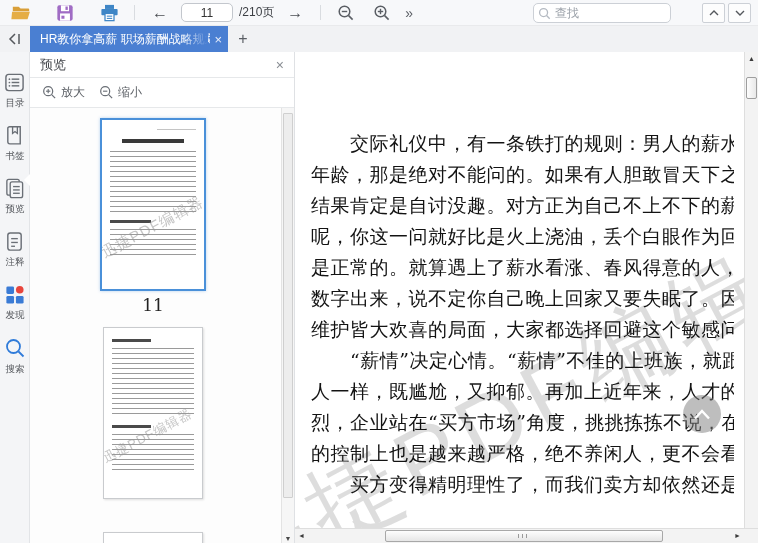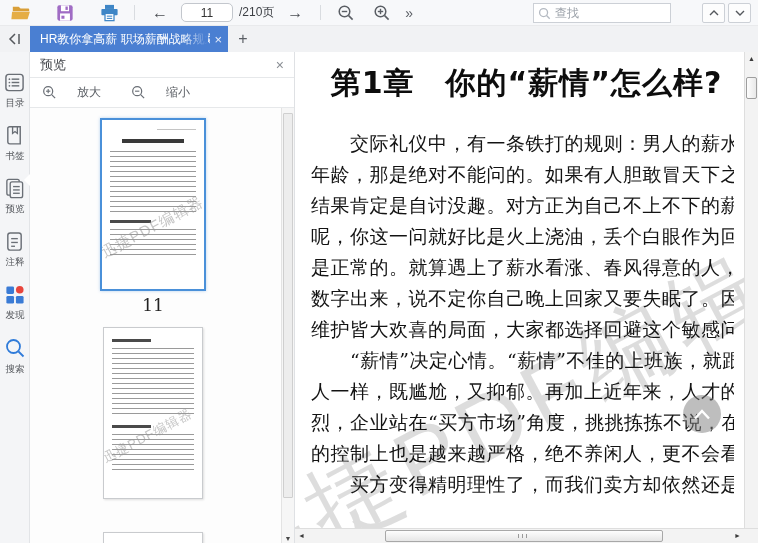--- a/index.html
+++ b/index.html
@@ -11,21 +11,21 @@
   .toolbar { height:26px; flex:0 0 26px; display:flex; align-items:center; background:#f7f8fa;
     border-bottom:1px solid #e9eaec; padding:0 6px; position:relative; }
   .tbtn { display:flex; align-items:center; justify-content:center; width:30px; height:24px; cursor:pointer; }
   .sep { width:1px; height:15px; background:#d9dce0; margin:0 10px; }
   .navarrow { font-size:16px; color:#4a4d52; line-height:22px; }
   .pagebox { width:52px; height:19px; border:1px solid #c3c7cd; border-radius:5px; background:#fff;
     text-align:center; font-size:12px; color:#333; outline:none; margin:0 6px; }
   .pagetotal { font-size:12px; color:#3c3f44; margin-right:6px; }
   .more { font-size:14px; color:#5a5e64; margin-left:8px; }
   .searchwrap { position:absolute; left:533px; top:3px; width:138px; height:20px; border:1px solid #ccd0d6;
-    border-radius:0; background:#fff; display:flex; align-items:center; padding:0 4px; }
+    border-radius:5px; background:#fff; display:flex; align-items:center; padding:0 4px; }
   .searchwrap input { border:none; outline:none; flex:1; font-size:12px; color:#333; min-width:0; background:transparent; }
   .searchwrap input::placeholder { color:#9aa0a8; }
   .findbtn { position:absolute; top:3px; width:23px; height:20px; border:1px solid #ccd0d6; background:#fdfdfd;
     border-radius:2px; display:flex; align-items:center; justify-content:center; }
   .findprev { left:702px; } .findnext { left:728px; }
 
   
   .tabbar { height:26px; flex:0 0 26px; display:flex; align-items:stretch; background:#f1f2f4; }
   .collapse { width:30px; display:flex; align-items:center; justify-content:center; }
   .tab { width:198px; background:#4a7fd2; color:#fff; display:flex; align-items:center; padding:0 6px 0 10px;
@@ -46,21 +46,21 @@
   .sb-label { font-size:10px; color:#55585d; margin-top:3px; letter-spacing:0; transform:scale(.95); white-space:nowrap; }
   .caret { position:absolute; left:24px; top:122px; width:0; height:0; border-top:6px solid transparent;
     border-bottom:6px solid transparent; border-right:6px solid #ffffff; z-index:3; }
 
   .panel { width:265px; background:#fff; border-right:1px solid #dfe1e4; display:flex; flex-direction:column; }
   .panel-head { height:26px; flex:0 0 26px; border-bottom:1px solid #e6e8ea; display:flex; align-items:center;
     padding:0 10px; }
   .panel-title { font-size:13px; color:#46494e; flex:1; }
   .panel-close { color:#8a8e94; font-size:14px; line-height:1; }
   .panel-zoomrow { height:30px; flex:0 0 30px; border-bottom:1px solid #e6e8ea; display:flex; align-items:center;
-    padding:0 12px; gap:20px; }
+    padding:0 12px; gap:4px; }
   .panel-zoomrow .zlabel { font-size:12px; color:#5a5e64; margin-right:10px; }
   .thumbs { flex:1; position:relative; background:#fdfdfd; overflow:hidden; }
   .thumb { position:absolute; background:#fff; overflow:hidden; }
   .thumb.selected { border:2px solid #4a90d9; box-shadow:0 0 3px rgba(74,144,217,.4); }
   .thumb.normal { border:1px solid #c9cbce; box-shadow:1px 1px 2px rgba(0,0,0,.12); }
   .thumb-num { position:absolute; font-family:"DejaVu Serif","Liberation Serif",serif; font-size:17px;
     color:#222; text-align:center; }
   .mini { padding:9px 8px 0 8px; position:relative; height:100%; }
   .mini .hdr { height:1px; background:#c4c4c4; width:45%; margin-left:auto; margin-bottom:9px; }
   .mini .ttl { height:4px; background:#3a3a3a; width:72%; margin:0 auto 8px auto; }
@@ -305,21 +305,20 @@
           <div class="pscroll-thumb"></div>
           <div class="pscroll-down">▼</div>
         </div>
       </div>
     </div>
 
     <div class="main">
       <div class="watermark">迅捷PDF编辑器</div>
 
       <div class="doc">
-        <div class="doc-title">第1章　你的“薪情”怎么样?</div>
         <div class="doc-text">
           <div class="doc-line">　　交际礼仪中，有一条铁打的规则：男人的薪水，女人的</div>
           <div class="doc-line">年龄，那是绝对不能问的。如果有人胆敢冒天下之大不韪，</div>
           <div class="doc-line">结果肯定是自讨没趣。对方正为自己不上不下的薪水烦恼</div>
           <div class="doc-line">呢，你这一问就好比是火上浇油，丢个白眼作为回答都算</div>
           <div class="doc-line">是正常的。就算遇上了薪水看涨、春风得意的人，报个惊天</div>
           <div class="doc-line">数字出来，说不定你自己晚上回家又要失眠了。因此，为了</div>
           <div class="doc-line">维护皆大欢喜的局面，大家都选择回避这个敏感问题了。</div>
           <div class="doc-line">　　“薪情”决定心情。“薪情”不佳的上班族，就跟迟暮的美</div>
           <div class="doc-line">人一样，既尴尬，又抑郁。再加上近年来，人才的竞争愈发激</div>

